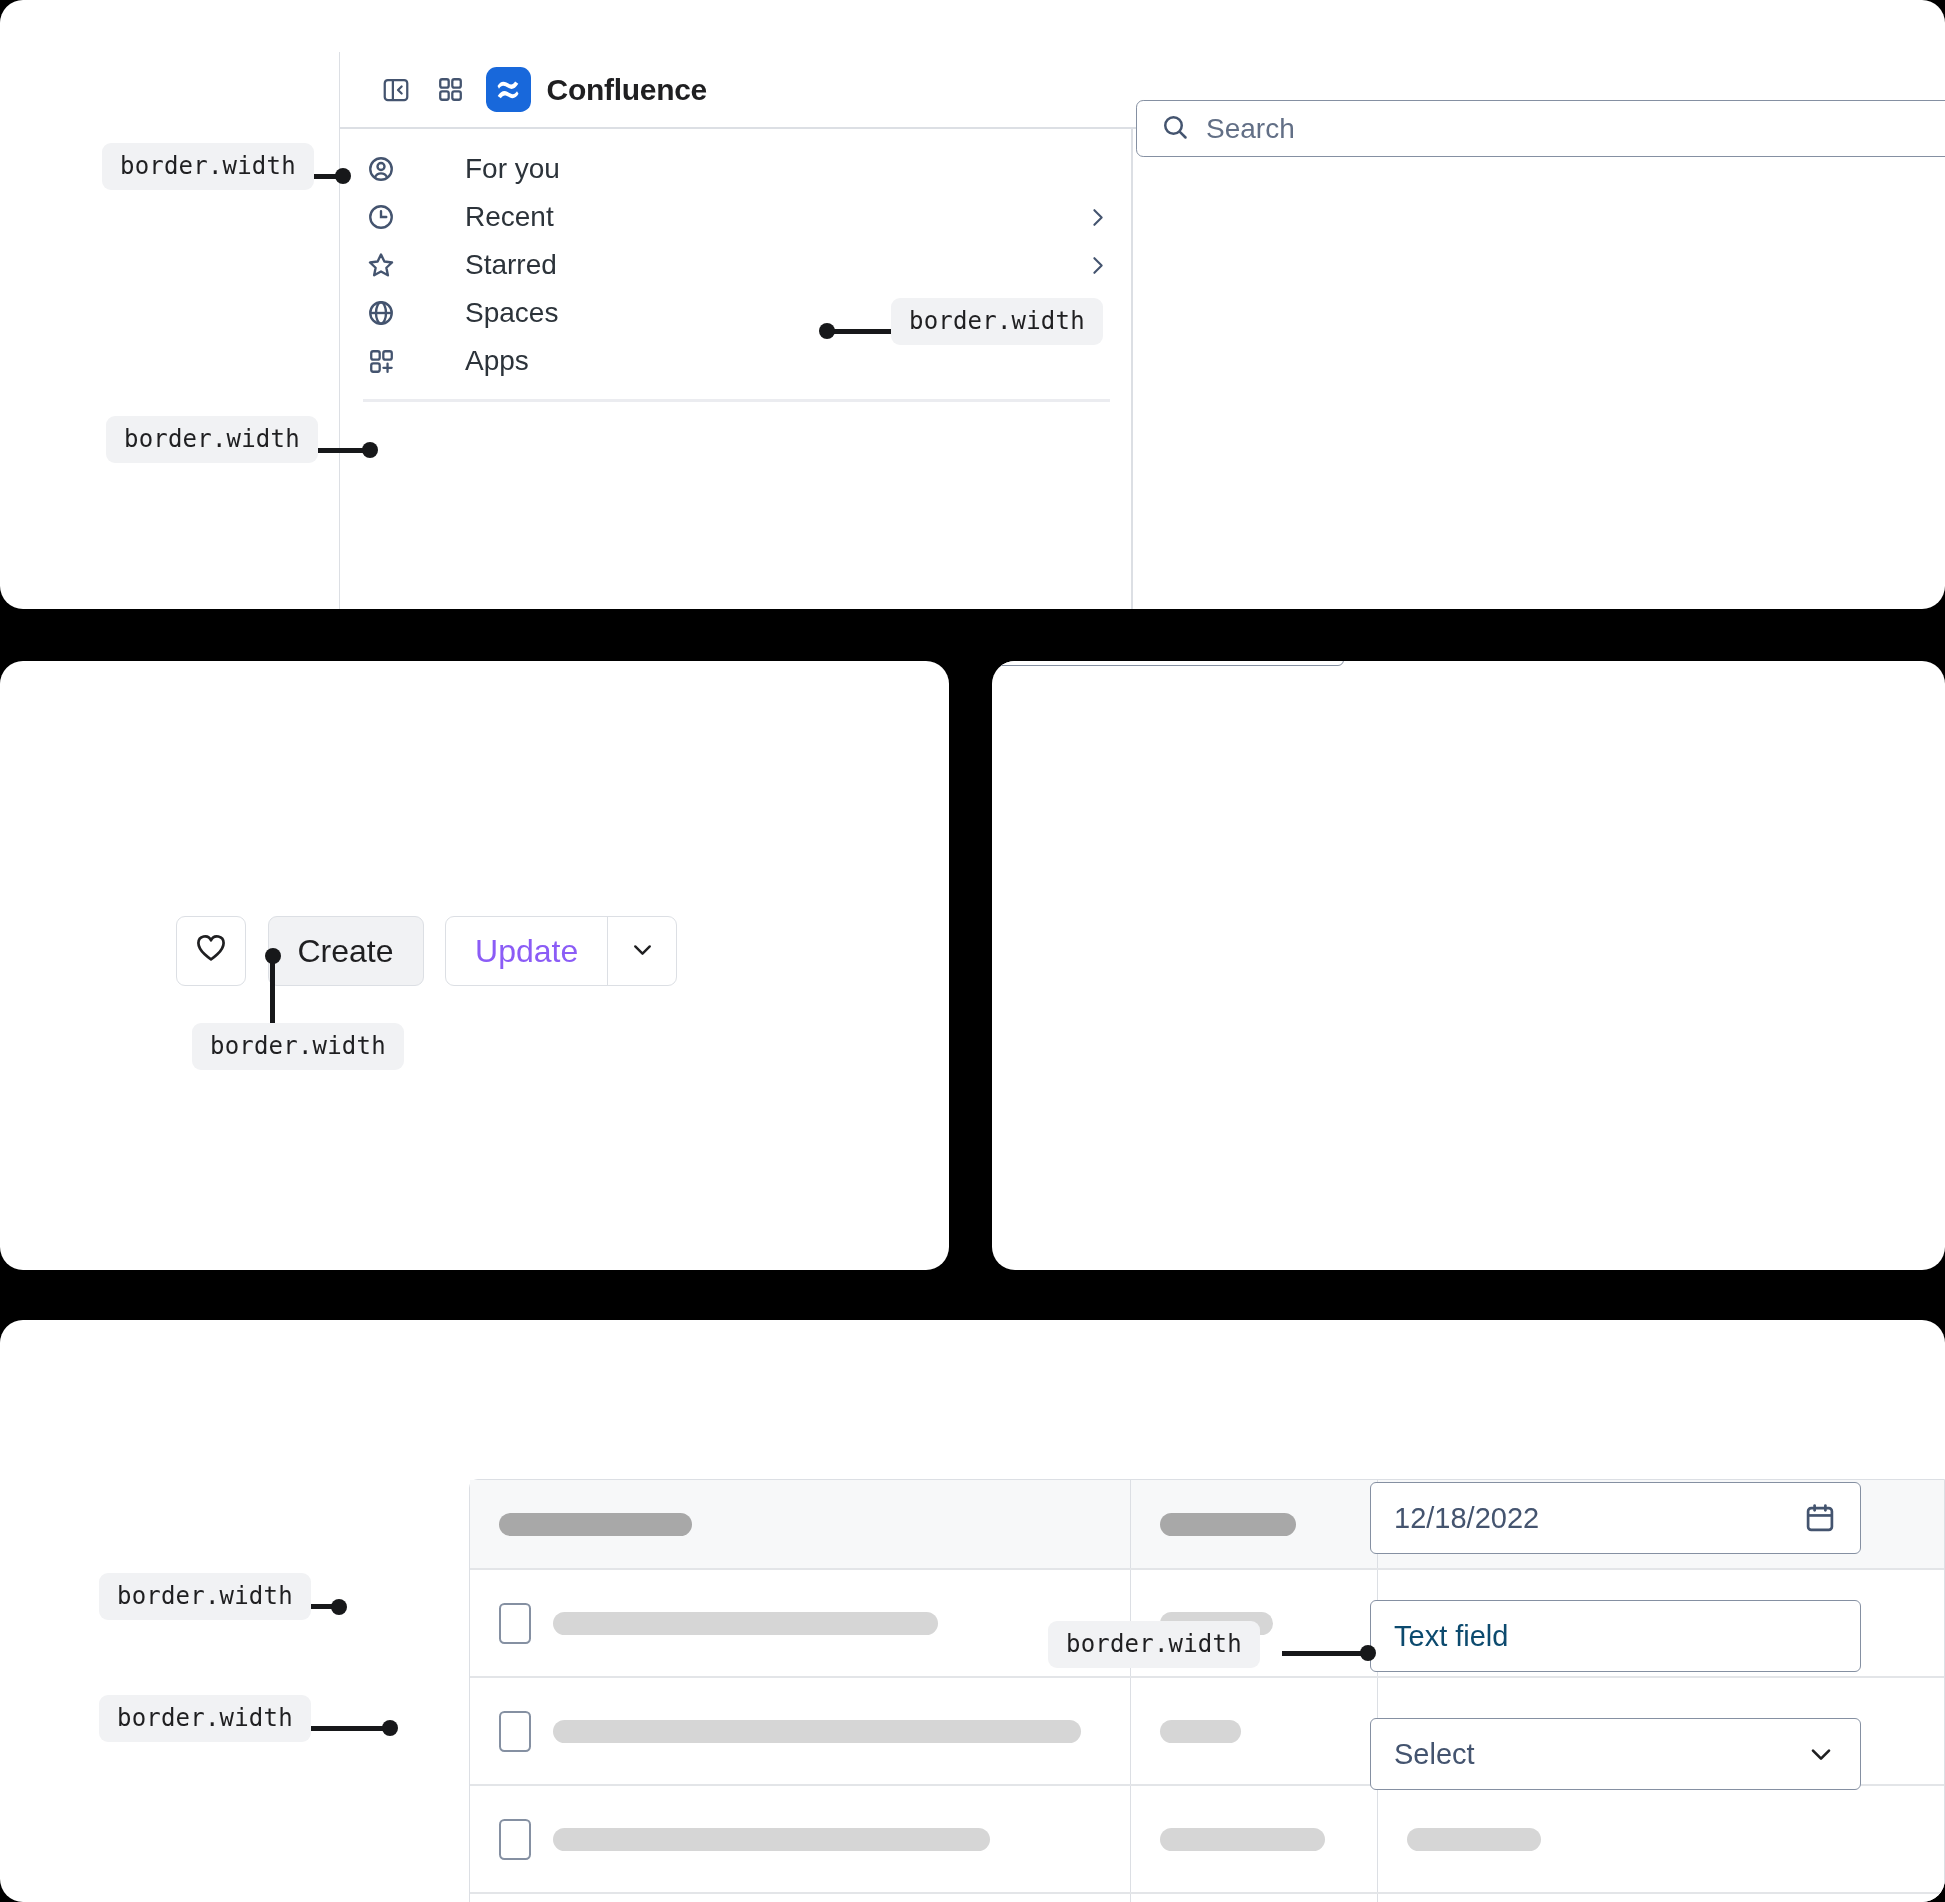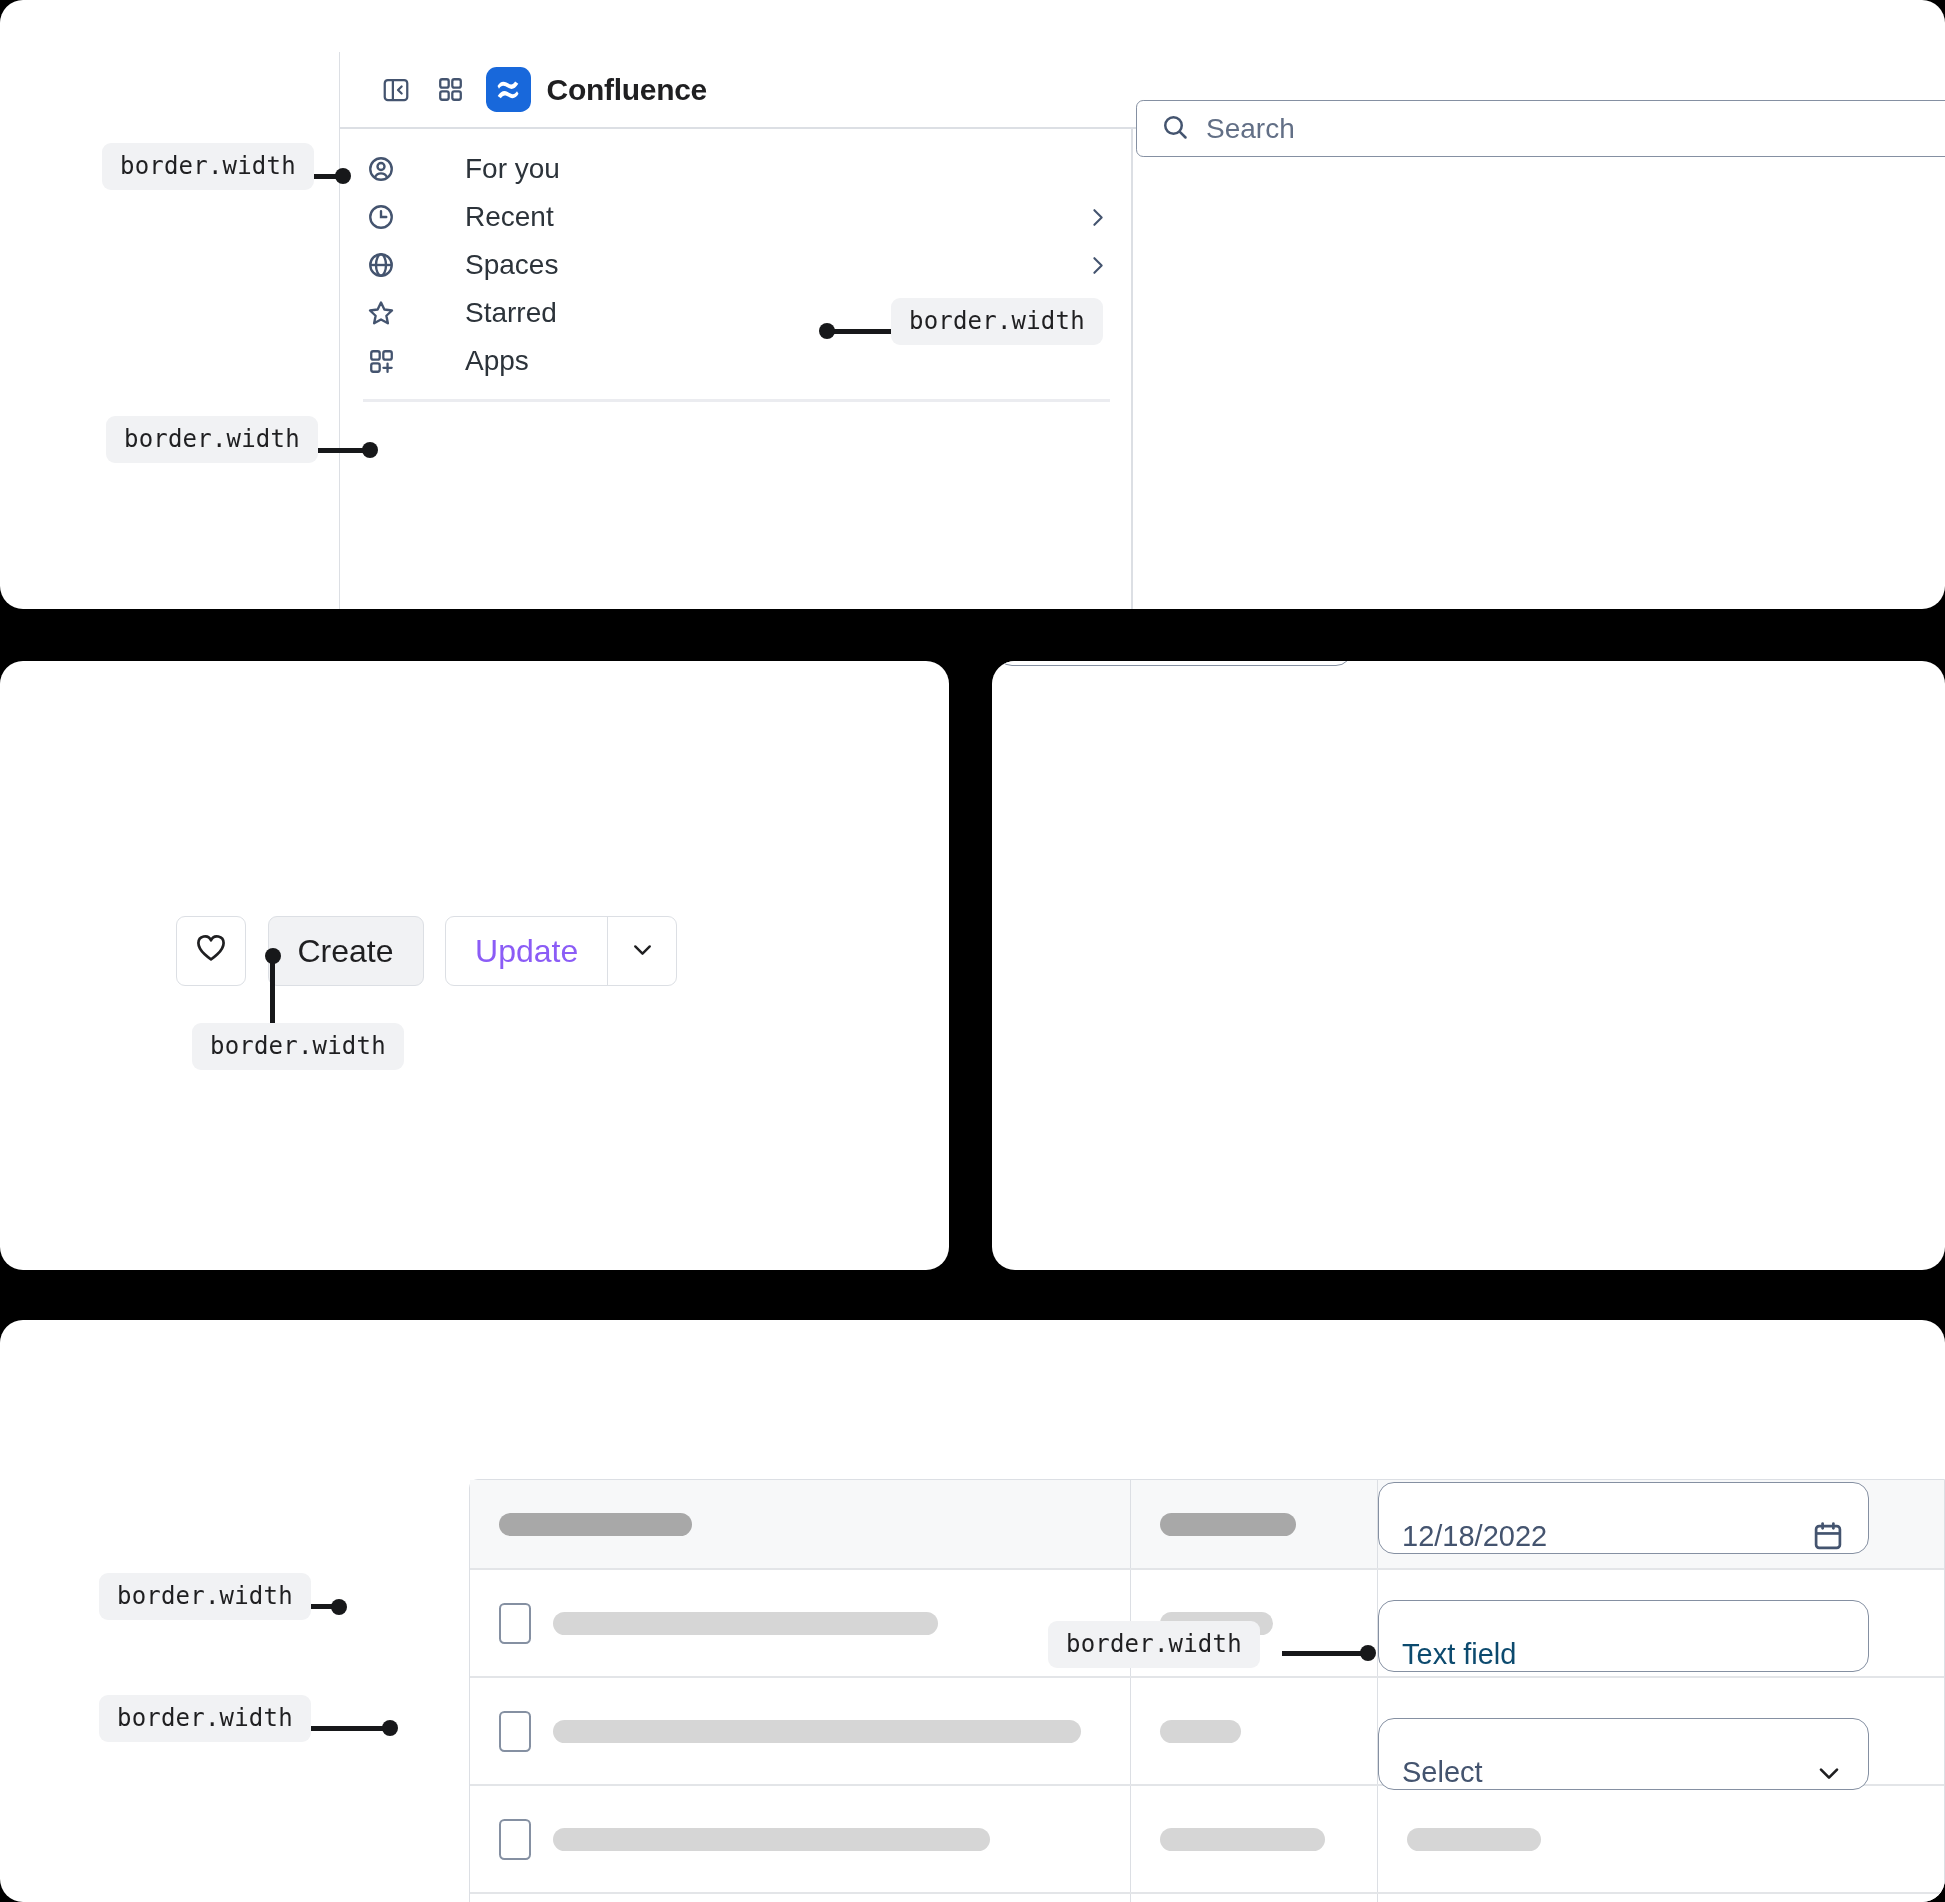--- a/index.html
+++ b/index.html
@@ -211,29 +211,28 @@
     width: 68px;
     display: flex; align-items: center; justify-content: center;
     color: #1f1f21;
   }
 
   
   #panel-form { left: 992px; top: 661px; width: 953px; height: 609px; }
   .field {
     position: absolute;
     border: 1.8px solid #8590a2;
-    border-radius: 16px;
+    border-radius: 6px;
     background: #fff;
     box-sizing: border-box;
     display: flex;
-    align-items: flex-end;
+    align-items: center;
     padding: 0 23px;
     font-size: 29px;
     color: #44546f;
-    margin-left: 8px;
   }
   .field .val { color: #44546f; }
   .field .ph  { color: #0c4a6e; }
   .field .trail { margin-left: auto; display: flex; align-items: center; color: #44546f; }
 
   
   #panel-table { left: 0px; top: 1320px; width: 1945px; height: 582px; }
   .tbl {
     position: absolute;
     left: 469px; top: 159px;
@@ -342,41 +341,41 @@
       <span class="nav-lb">Recent</span>
       <span class="chev">
         <svg width="25" height="25" viewBox="0 0 24 24" fill="none" stroke="currentColor" stroke-width="2" stroke-linecap="round" stroke-linejoin="round">
             <path d="M9 5l7 7-7 7"></path>
           </svg>
       </span>
     </div>
 
     <div class="nav-item">
       <span class="nav-ic">
+        <svg width="30" height="30" viewBox="0 0 24 24" fill="none" stroke="currentColor" stroke-width="1.9" stroke-linejoin="round">
+          <path d="M12 3.6l2.7 5.6 6.1.8-4.5 4.2 1.2 6-5.5-3-5.5 3 1.2-6L3.2 10l6.1-.8z"></path>
+        </svg>
+      </span>
+      <span class="nav-lb">Starred</span>
+      <span class="chev">
+        <svg width="25" height="25" viewBox="0 0 24 24" fill="none" stroke="currentColor" stroke-width="2" stroke-linecap="round" stroke-linejoin="round">
+            <path d="M9 5l7 7-7 7"></path>
+          </svg>
+      </span>
+    </div>
+
+    <div class="nav-item">
+      <span class="nav-ic">
         <svg width="30" height="30" viewBox="0 0 24 24" fill="none" stroke="currentColor" stroke-width="1.9">
           <circle cx="12" cy="12" r="8.6"></circle>
             <line x1="3.4" y1="12" x2="20.6" y2="12"></line>
           <ellipse cx="12" cy="12" rx="4" ry="8.6"></ellipse>
         </svg>
       </span>
       <span class="nav-lb">Spaces</span>
-      <span class="chev">
-        <svg width="25" height="25" viewBox="0 0 24 24" fill="none" stroke="currentColor" stroke-width="2" stroke-linecap="round" stroke-linejoin="round">
-            <path d="M9 5l7 7-7 7"></path>
-          </svg>
-      </span>
-    </div>
-
-    <div class="nav-item">
-      <span class="nav-ic">
-        <svg width="30" height="30" viewBox="0 0 24 24" fill="none" stroke="currentColor" stroke-width="1.9" stroke-linejoin="round">
-          <path d="M12 3.6l2.7 5.6 6.1.8-4.5 4.2 1.2 6-5.5-3-5.5 3 1.2-6L3.2 10l6.1-.8z"></path>
-        </svg>
-      </span>
-      <span class="nav-lb">Starred</span>
       <span class="chev">
         <svg width="25" height="25" viewBox="0 0 24 24" fill="none" stroke="currentColor" stroke-width="2" stroke-linecap="round" stroke-linejoin="round">
             <path d="M9 5l7 7-7 7"></path>
           </svg>
       </span>
     </div>
 
     <div class="nav-item">
       <span class="nav-ic">
         <svg width="29" height="29" viewBox="0 0 24 24" fill="none" stroke="currentColor" stroke-width="1.9">

